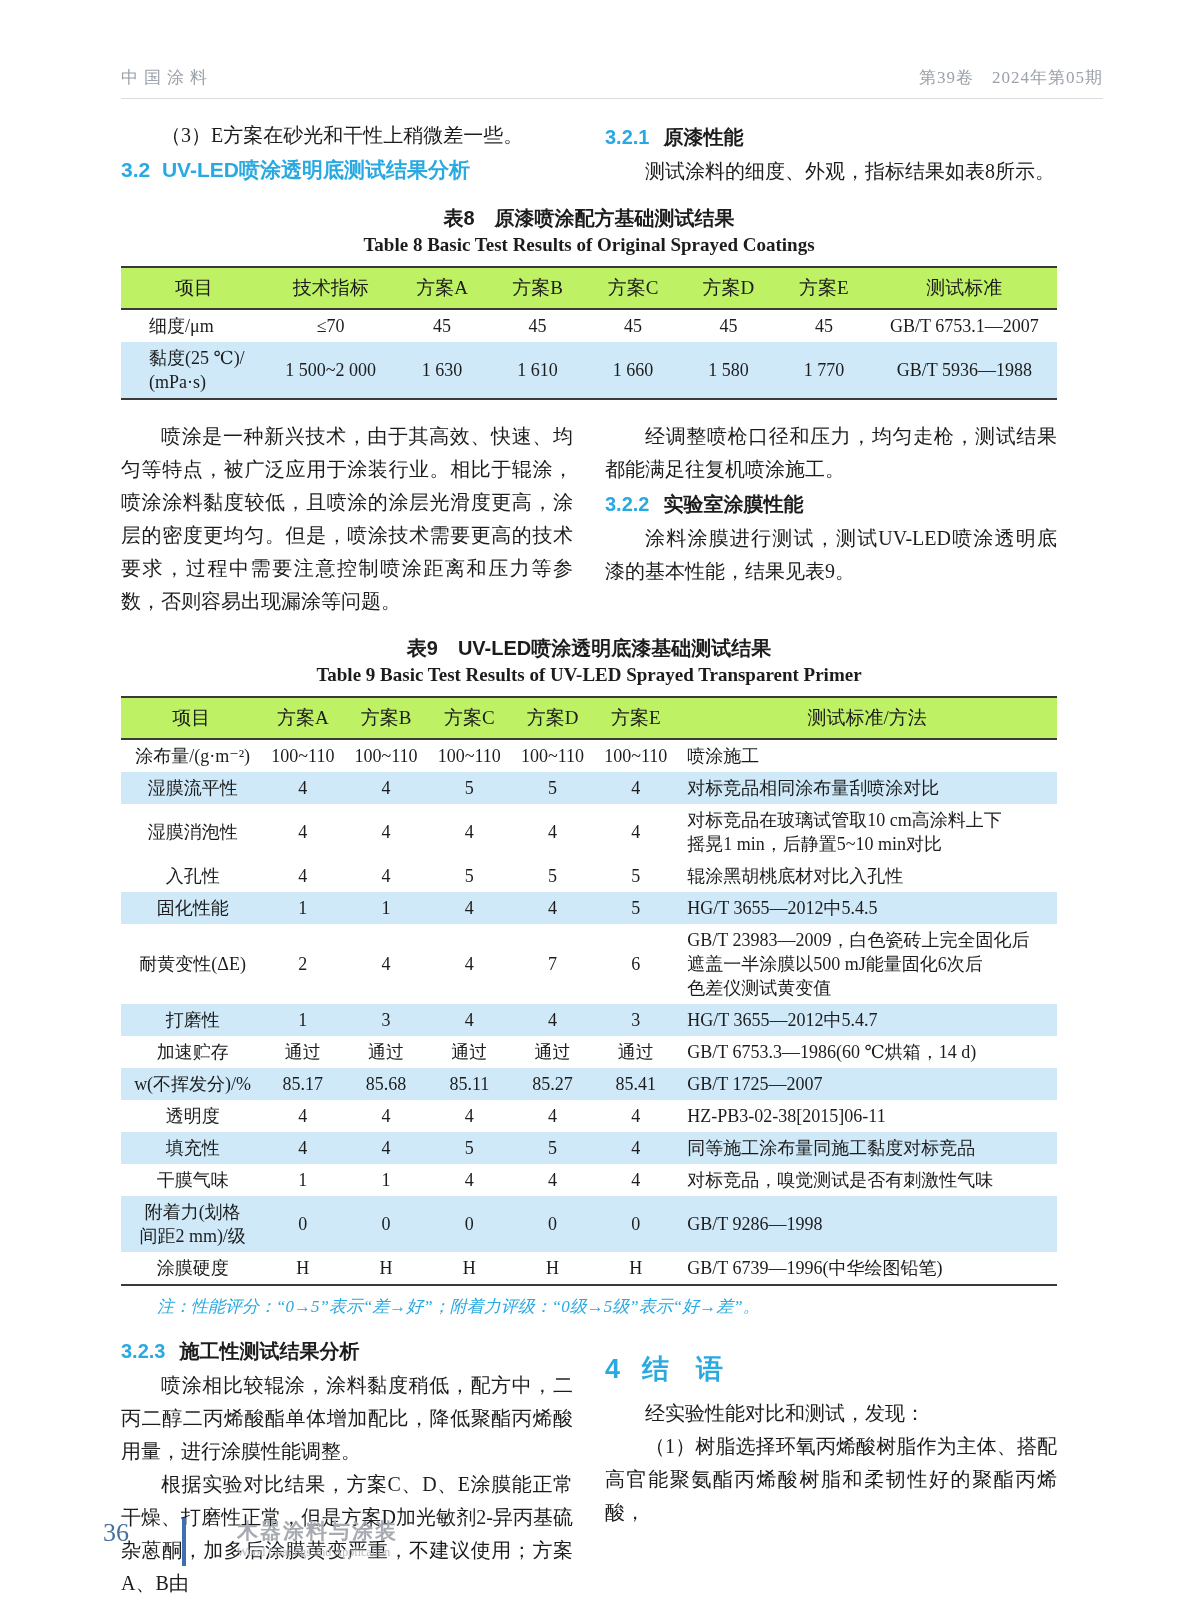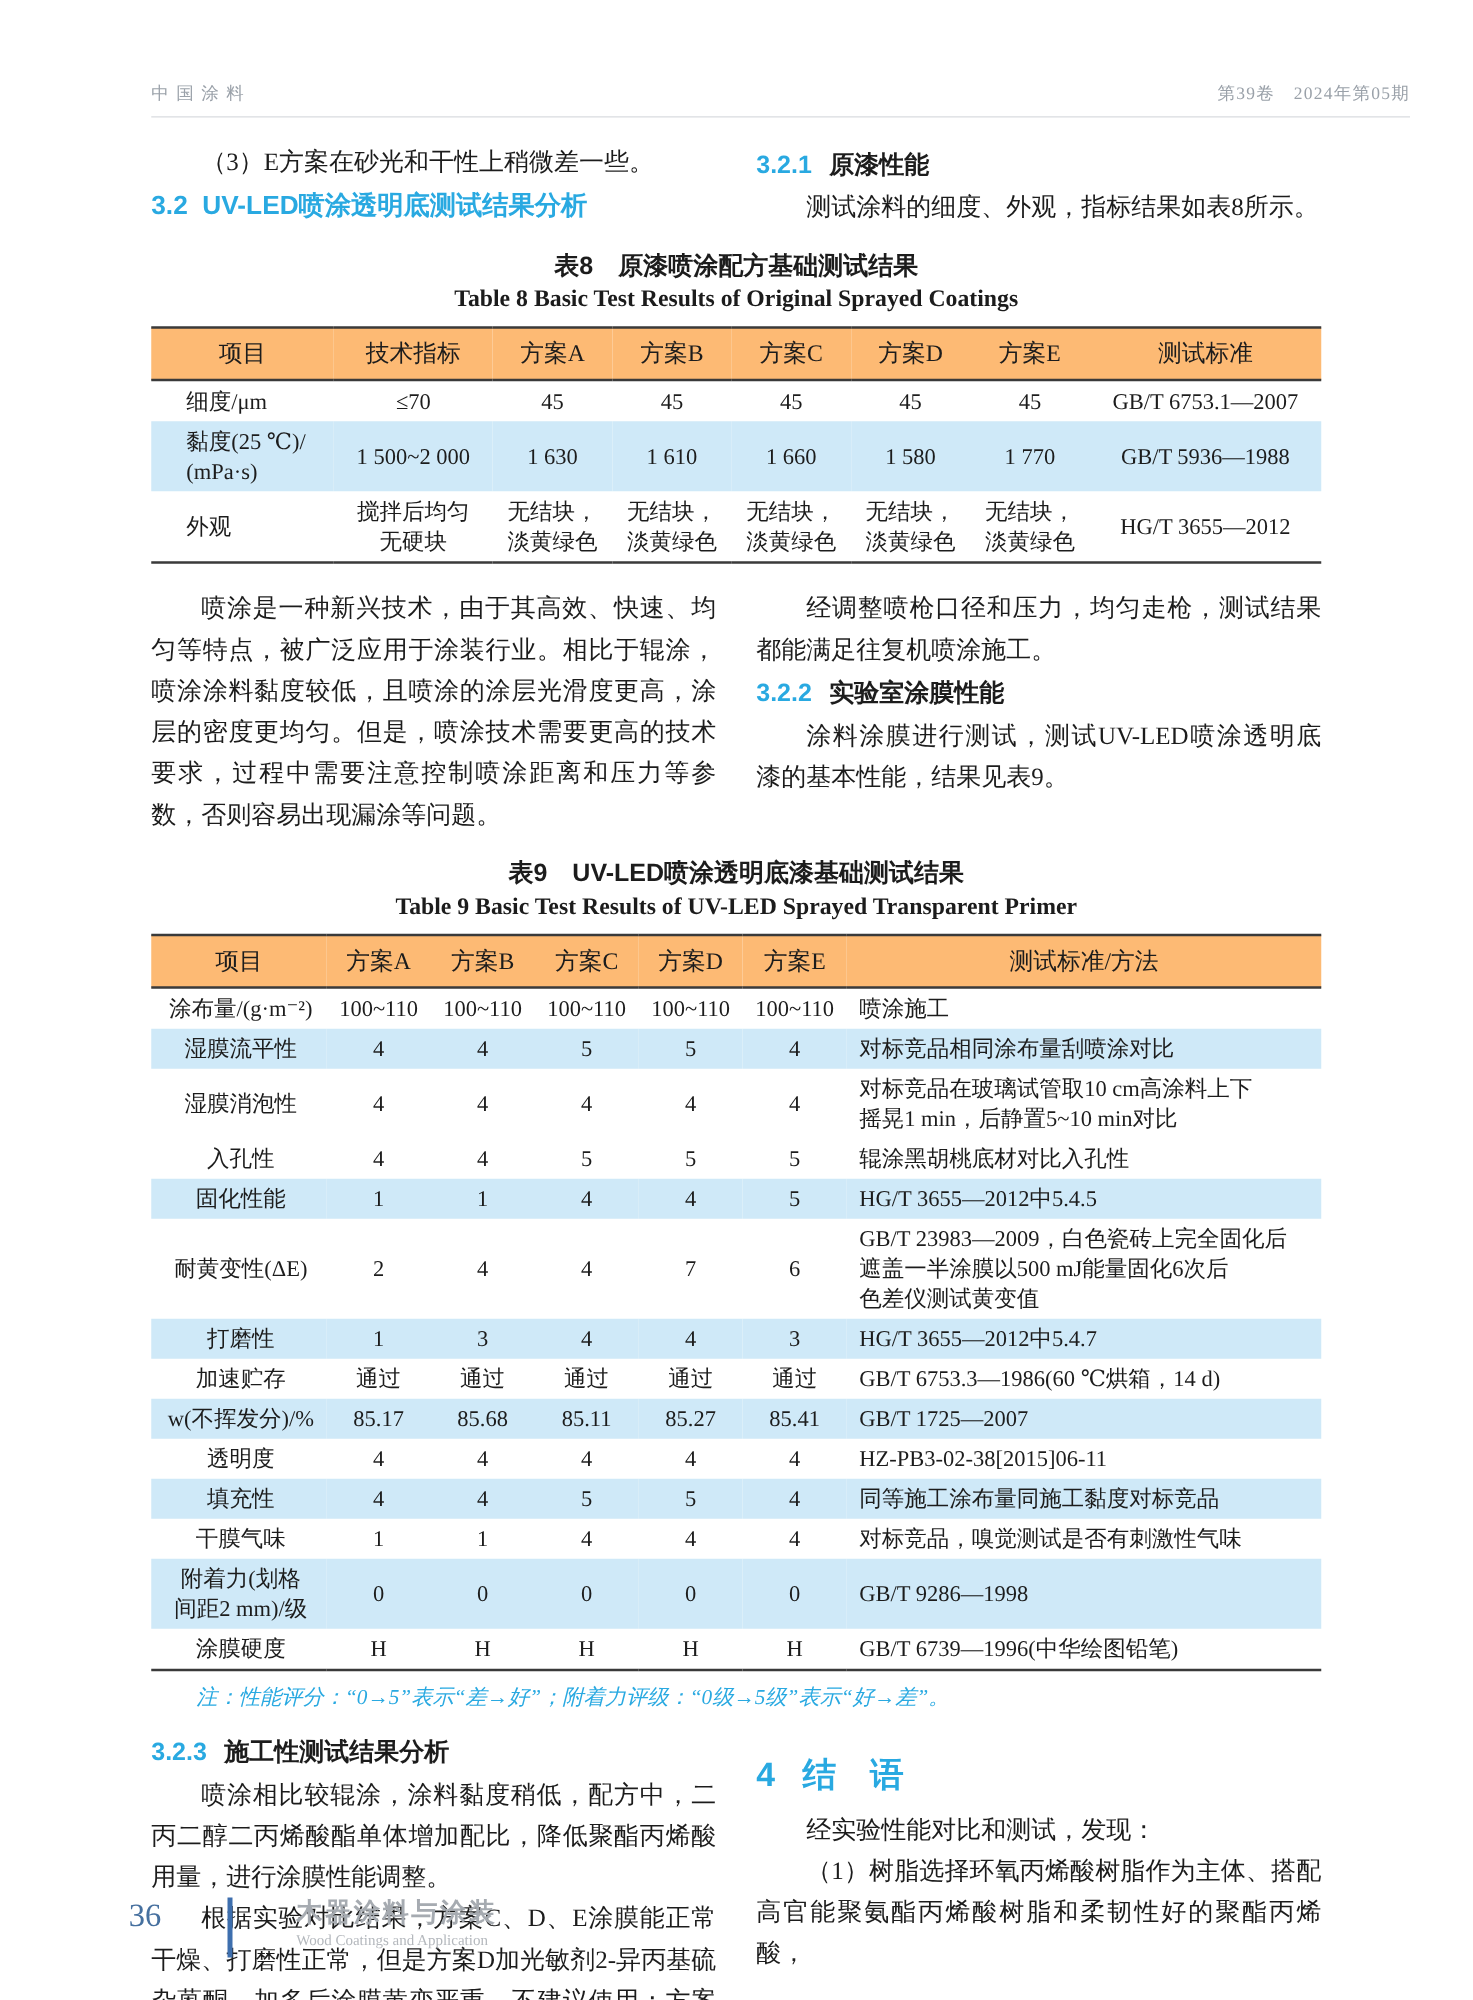--- a/index.html
+++ b/index.html
@@ -6,23 +6,23 @@
   html,body { background:#ffffff; }
   .page {
     width:1178px; height:1600px; margin:0 auto; position:relative;
     background:#ffffff; overflow:hidden;
     font-family:"Liberation Serif","DejaVu Serif",serif;
     color:#1c1c1c;
   }
   
   .running-head {
     display:flex; justify-content:space-between; align-items:flex-end;
-    margin:66px 50px 0 121px; padding-bottom:9px;
+    margin:66px 75px 0 121px; padding-bottom:9px;
     border-bottom:1px solid #d9dce0;
-    font-size:14px; color:#9aa1a9;
+    font-size:17px; color:#9aa1a9;
   }
   .rh-left { letter-spacing:6px; }
   .rh-right { letter-spacing:1px; }
   
   .content { margin:0 121px; }
   .cols { display:flex; gap:32px; }
   .col { flex:1 1 0; min-width:0; }
   .body-text { font-size:20px; line-height:33px; text-align:justify; }
   .indent { text-indent:2em; }
   
@@ -47,21 +47,21 @@
   }
   .tbl-title-en {
     text-align:center; font-weight:bold; font-size:19px; line-height:26px; margin-bottom:8px;
   }
   table.data-tbl {
     width:100%; border-collapse:collapse; table-layout:fixed;
     border-top:2px solid #3a3a3a; border-bottom:2px solid #3a3a3a;
     font-size:18px;
   }
   table.data-tbl thead th {
-    background:#fdba74; font-weight:normal; font-size:19px;
+    background:#bef264; font-weight:normal; font-size:19px;
     padding:7px 2px; border-bottom:2px solid #3a3a3a; text-align:center;
   }
   table.data-tbl td {
     padding:4px 3px; text-align:center; vertical-align:middle;
     line-height:24px; white-space:pre-line;
   }
   table.data-tbl tr.shade td { background:#cfe9f8; }
   
   .t8 th:nth-child(1){width:15.6%;} .t8 th:nth-child(2){width:13.6%;}
   .t8 th:nth-child(3),.t8 th:nth-child(4),.t8 th:nth-child(5),
@@ -152,36 +152,20 @@
               <td>黏度(25 ℃)/
 (mPa·s)</td>
               <td>1 500~2 000</td>
               <td>1 630</td>
               <td>1 610</td>
               <td>1 660</td>
               <td>1 580</td>
               <td>1 770</td>
               <td>GB/T 5936—1988</td>
             </tr>
-            <tr>
-              <td>外观</td>
-              <td>搅拌后均匀
-无硬块</td>
-              <td>无结块，
-淡黄绿色</td>
-              <td>无结块，
-淡黄绿色</td>
-              <td>无结块，
-淡黄绿色</td>
-              <td>无结块，
-淡黄绿色</td>
-              <td>无结块，
-淡黄绿色</td>
-              <td>HG/T 3655—2012</td>
-            </tr>
           </tbody>
         </table>
     </div>
 
     <div class="spacer-m"></div>
 
     <div class="cols">
       <div class="col body-text">
         <p class="indent">喷涂是一种新兴技术，由于其高效、快速、均匀等特点，被广泛应用于涂装行业。相比于辊涂，喷涂涂料黏度较低，且喷涂的涂层光滑度更高，涂层的密度更均匀。但是，喷涂技术需要更高的技术要求，过程中需要注意控制喷涂距离和压力等参数，否则容易出现漏涂等问题。</p>
       </div>

